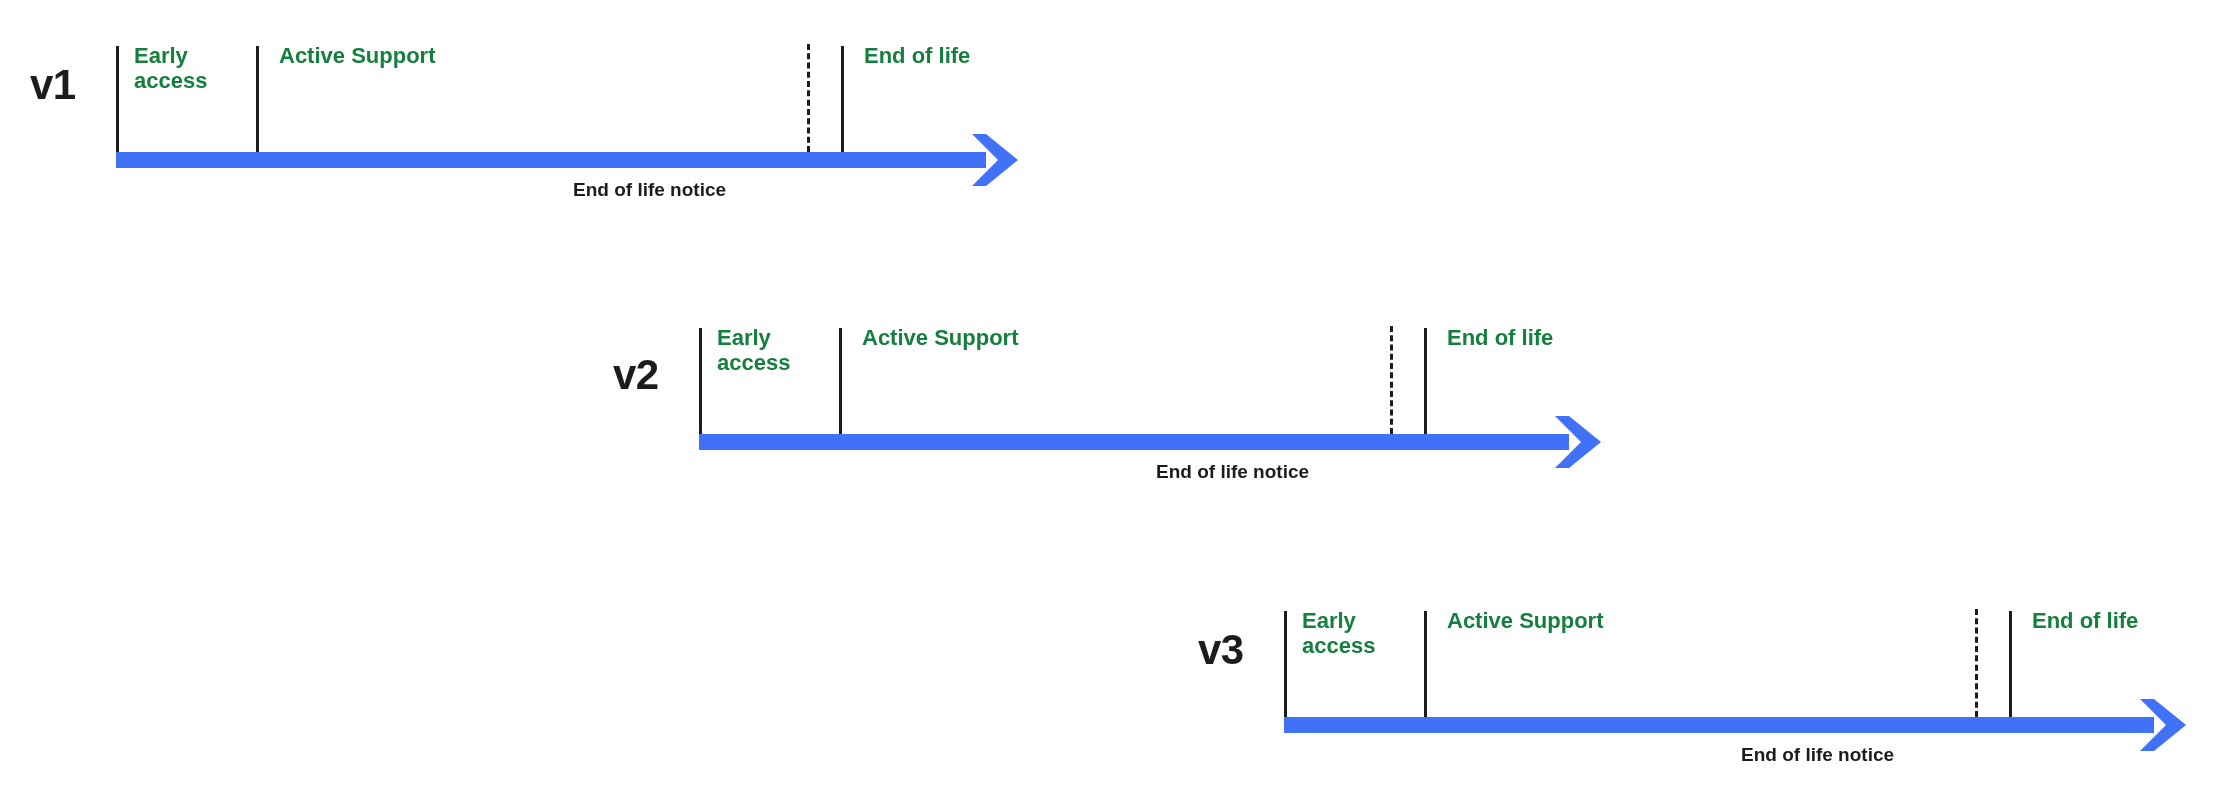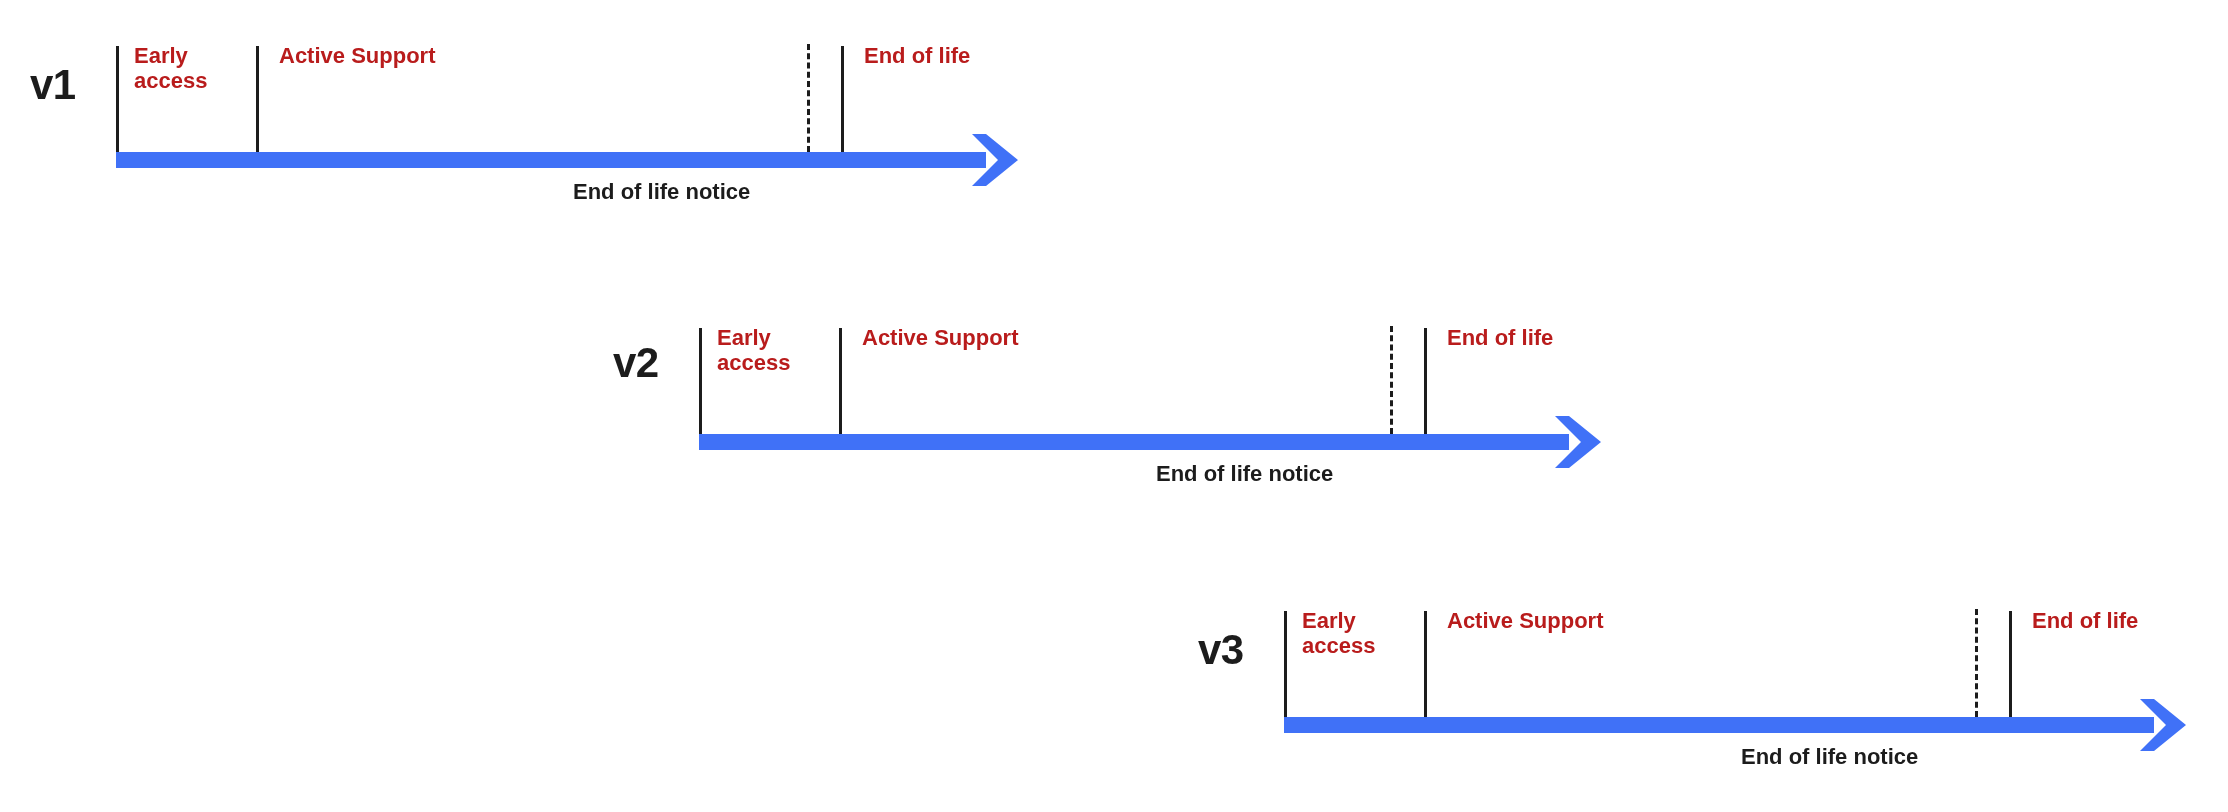--- a/index.html
+++ b/index.html
@@ -37,40 +37,40 @@
   }
   .divider.dashed {
     width: 0;
     background: none;
     border-left: 3px dashed #1c1c1c;
   }
   .phase-label {
     position: absolute;
     font-size: 22px;
     font-weight: bold;
-    color: #b91c1c;
+    color: #15803d;
     line-height: 1.12;
     white-space: pre-line;
   }
   .track {
     position: absolute;
     height: 16px;
     background: #4071f7;
   }
   .arrow-head {
     position: absolute;
     width: 0;
     height: 0;
   }
   .arrow-head svg {
     display: block;
   }
   .notice-label {
     position: absolute;
-    font-size: 22px;
+    font-size: 19px;
     font-weight: bold;
     color: #1c1c1c;
     white-space: nowrap;
   }
 </style>
 </head>
 <body>
 
 <div id="canvas">
 
@@ -99,21 +99,21 @@
       <svg width="60" height="52" viewBox="0 0 60 52" aria-hidden="true">
         <polygon points="12,0 26,0 58,26 26,52 12,52 38,26" fill="#4071f7"></polygon>
       </svg>
     </div>
 
     <div class="notice-label" style="left:573px; top:179px;">End of life notice</div>
   </div>
 
   <div class="timeline-row" style="left:583px; top:282px; width:1100px; height:230px;">
 
-    <div class="version-label" style="left:30px; top:60px;">v2</div>
+    <div class="version-label" style="left:30px; top:72px;">v2</div>
 
     <div class="divider" style="left:116px; top:46px; height:106px;"></div>
 
     <div class="phase-label" style="left:134px; top:44px; width:110px;">Early
 access</div>
 
     <div class="divider" style="left:256px; top:46px; height:106px;"></div>
 
     <div class="phase-label" style="left:279px; top:44px;">Active Support</div>
 

